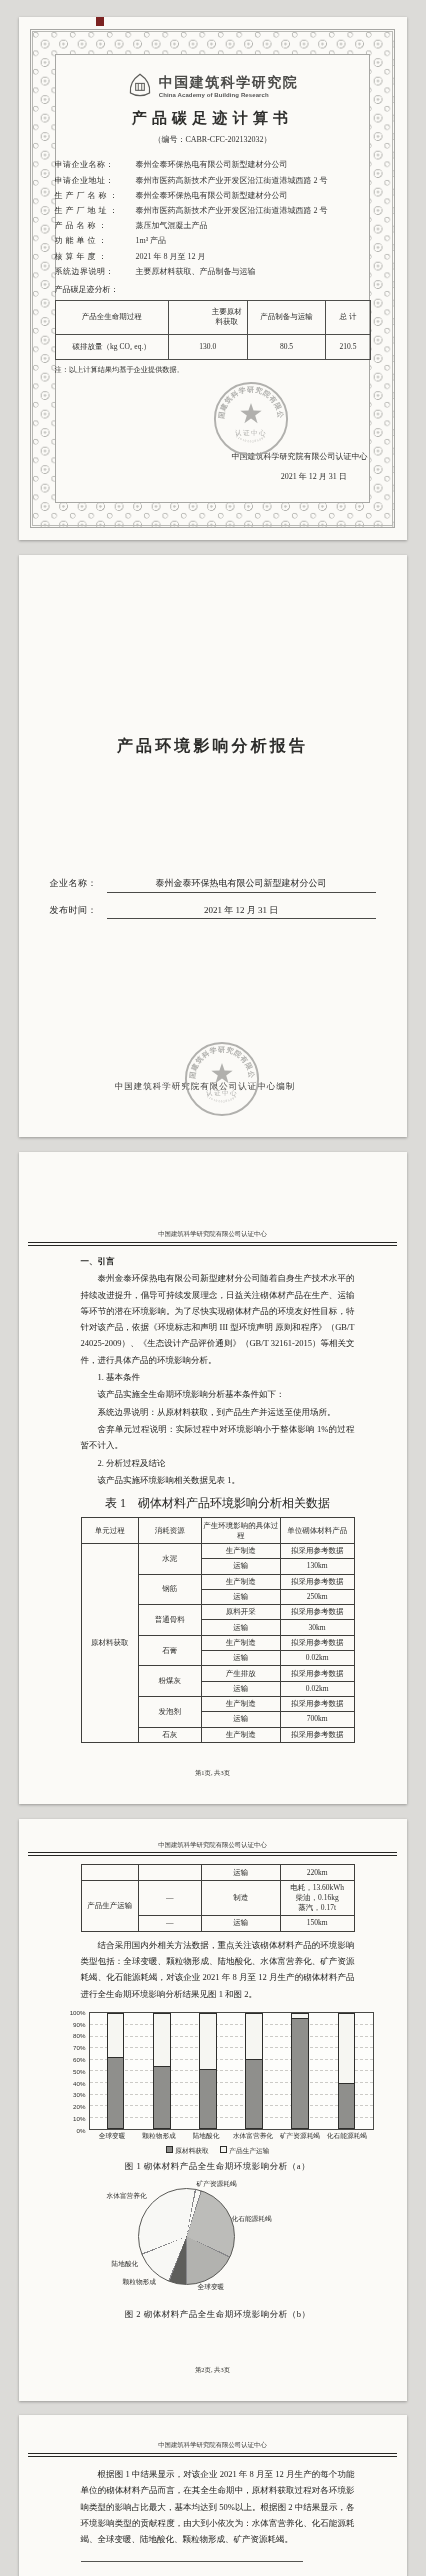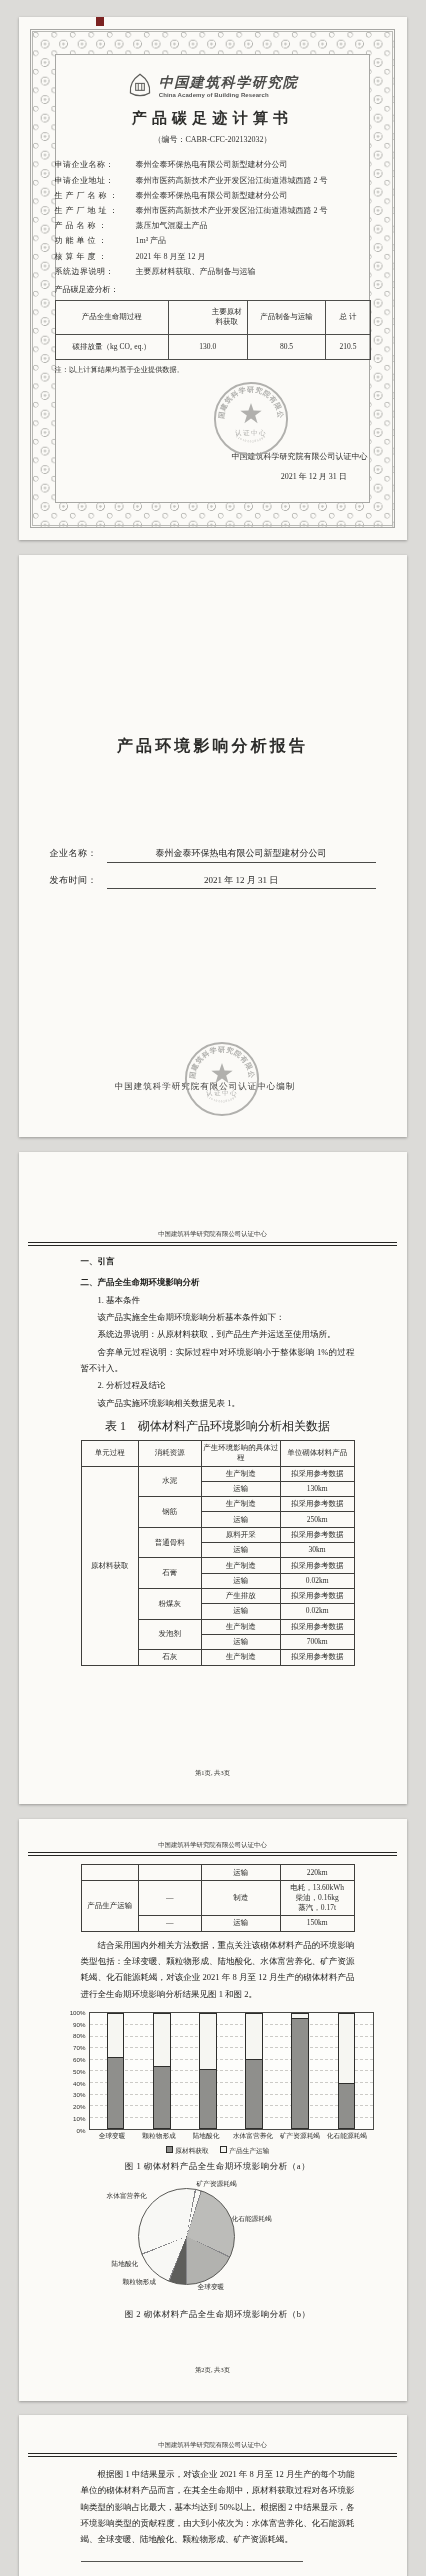--- a/index.html
+++ b/index.html
@@ -24,21 +24,21 @@
       radial-gradient(circle at 4.6px 4.6px, transparent 2.1px,#bdbdb9 2.1px,#bdbdb9 2.6px,transparent 3.1px),
       radial-gradient(circle at 14px 14px, transparent 3.6px,#b3b3af 3.6px,#b3b3af 4.1px,transparent 4.6px),
       radial-gradient(circle at 14px 14px, #c6c6c2 1px,transparent 1.5px);
     background-size:18.5px 18.5px;
   }
   .deco-frame:after{content:"";position:absolute;left:1px;top:1px;right:1px;bottom:1px;border:0.5px solid #b9b9b5;}
   .deco-inner{position:absolute;left:24px;top:24px;right:24px;bottom:24px;background:#fbfaf7;border:0.5px solid #a7a7a4;}
   .p1-content{position:absolute;left:36px;top:36px;right:36px;bottom:36px;}
   .brand{display:flex;justify-content:center;align-items:center;gap:6.2px;margin-top:19.6px;}
   .logo{width:26px;height:26px;}
-  .org-cn{font-size:14px;font-weight:bold;letter-spacing:1.5px;color:#4c4c4a;font-style:italic;}
+  .org-cn{font-size:14px;font-weight:bold;letter-spacing:1.5px;color:#4c4c4a;}
   .org-en{font-size:6px;font-weight:bold;color:#555;font-family:"Liberation Sans",sans-serif;letter-spacing:0.1px;}
   .cert-title{margin:10.3px 0 0;text-align:center;font-size:15px;letter-spacing:5.2px;font-weight:bold;color:#2e2e2c;}
   .cert-no{text-align:center;font-size:8px;margin-top:6.2px;color:#333;}
   .fields{margin-top:14.4px;font-size:8px;line-height:1.45;}
   .frow{margin-bottom:3.6px;display:flex;}
   .flabel{flex:0 0 81px;letter-spacing:0.5px;color:#2c2c2a;}
   .fvalue{flex:1;color:#333;}
   .analysis-label{margin-top:6.2px;font-size:8px;}
   table.cert-table{border-collapse:collapse;width:100%;margin-top:5.2px;font-size:7.5px;}
   table.cert-table th,table.cert-table td{border:0.8px solid #4d4d4a;text-align:center;padding:6.7px 2.1px;font-weight:normal;color:#2b2b29;}
@@ -46,21 +46,21 @@
   table.cert-table th:nth-child(2){width:25%;padding-left:40px;}
   table.cert-table th:nth-child(3){width:25%;}
   table.cert-table th:nth-child(4){width:14%;}
   .note{margin-top:5.2px;font-size:7.2px;color:#2f2f2d;}
   .issuer-block{position:absolute;right:3.1px;top:394px;text-align:right;font-size:8px;line-height:2.5;color:#2d2d2b;}
   .issuer-block .date{padding-right:20.6px;}
   .seal-box{position:absolute;pointer-events:none;opacity:.9;}
   .seal-p1{left:193px;top:363px;width:78px;height:78px;}
   
   .cover-title{margin-top:181px;text-align:center;font-size:16px;font-weight:bold;letter-spacing:3.1px;color:#2c2c2a;}
-  .cover-fields{margin:90px 31px 0;font-size:9px;}
+  .cover-fields{margin:120px 31px 0;font-size:9px;}
   .cover-row{display:flex;margin-bottom:11.3px;align-items:baseline;}
   .cover-label{flex:0 0 57px;letter-spacing:0.5px;}
   .cover-value{flex:1;text-align:center;border-bottom:0.5px solid #4a4a48;padding-bottom:1.5px;}
   .compiled{position:absolute;left:0;right:15px;top:526px;text-align:center;font-size:8.5px;letter-spacing:1px;color:#3a3a38;}
   .seal-p2{left:164px;top:485px;width:78px;height:78px;}
   
   .page-head{ text-align:center;font-size:6.4px;color:#3c3c3a;font-family:"Liberation Sans","DejaVu Sans",sans-serif;}
   .head-rule{margin:2.6px 9.3px 0;height:2.1px;border-top:1.3px solid #262624;border-bottom:0.5px solid #262624;}
   .body-col{margin:0 52px 0 62px;font-size:8.5px;line-height:1.92;text-align:justify;color:#222220;}
   .para{text-indent:2em;margin:1px 0;}
@@ -225,21 +225,21 @@
   <svg class="seal-box seal-p2" viewBox="0 0 160 160">
       <use href="#sealg"></use>
     </svg>
 </section>
 
 <section class="page" style="top:1152px;height:652px;">
   <div class="page-head" style="margin-top:78px;">中国建筑科学研究院有限公司认证中心</div>
   <div class="head-rule"></div>
   <div class="body-col" style="margin-top:7.2px;">
     <div class="h-bold">一、引言</div>
-    <div class="h-bold">二、产品全生命期环境影响分析</div>
+    <div class="para">泰州金泰环保热电有限公司新型建材分公司随着自身生产技术水平的持续改进提升，倡导可持续发展理念，日益关注砌体材产品在生产、运输等环节的潜在环境影响。为了尽快实现砌体材产品的环境友好性目标，特针对该产品，依据《环境标志和声明 III 型环境声明 原则和程序》（GB/T 24025-2009）、《生态设计产品评价通则》（GB/T 32161-2015）等相关文件，进行具体产品的环境影响分析。</div>
     <div class="para">1. 基本条件</div>
     <div class="para">该产品实施全生命期环境影响分析基本条件如下：</div>
     <div class="para">系统边界说明：从原材料获取，到产品生产并运送至使用场所。</div>
     <div class="para">舍弃单元过程说明：实际过程中对环境影响小于整体影响 1%的过程暂不计入。</div>
     <div class="para">2. 分析过程及结论</div>
     <div class="para">该产品实施环境影响相关数据见表 1。</div>
     <div class="tbl-caption">表 1　砌体材料产品环境影响分析相关数据</div>
 
     <table class="d-table">
       <tbody>

